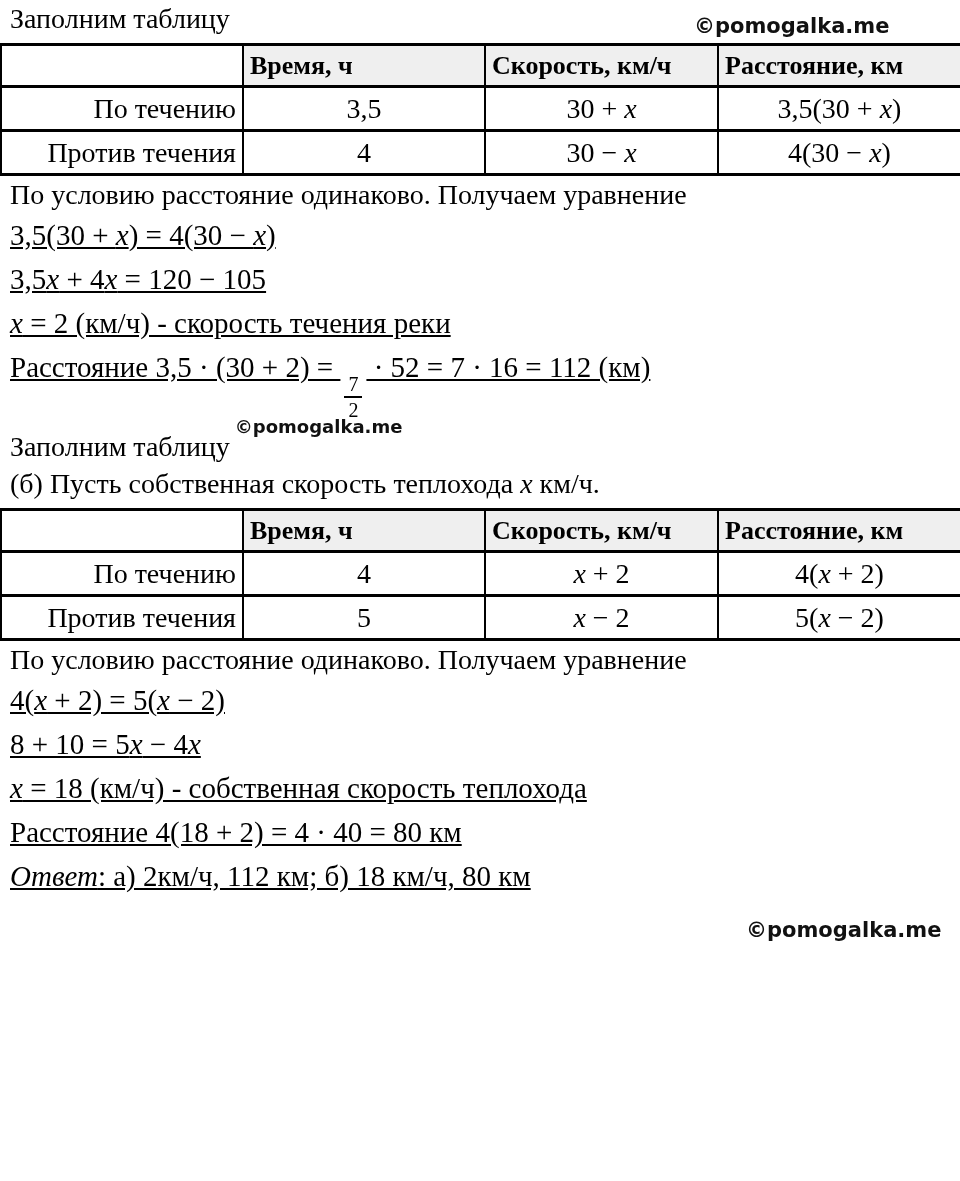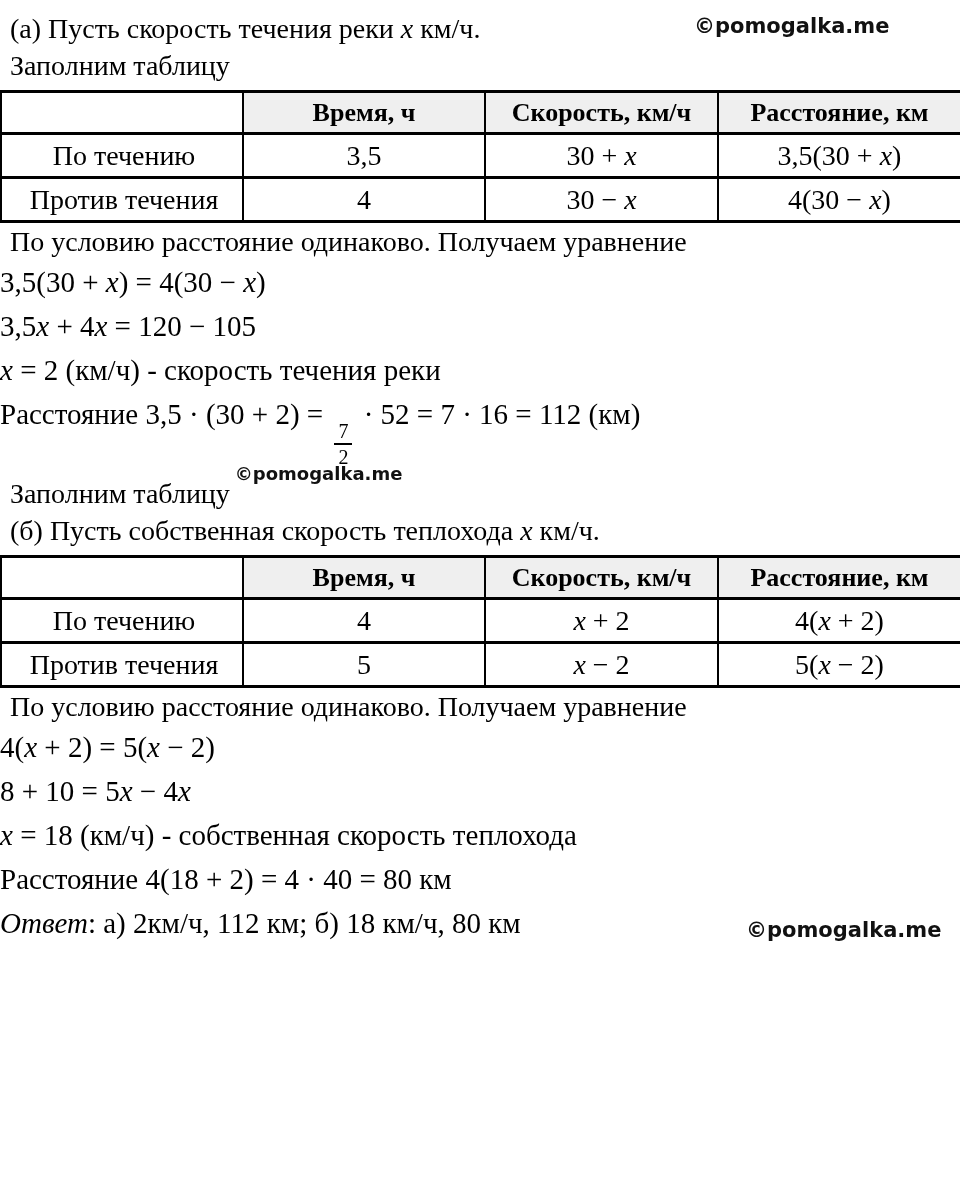--- a/index.html
+++ b/index.html
@@ -35,22 +35,24 @@
     white-space: nowrap;
   }
   p.text {
     margin: 0;
     padding-left: 10px;
     font-size: 28px;
     line-height: 37px;
   }
   p.eq {
     margin: 0;
+    padding-left: 10px;
     font-size: 29px;
     line-height: 44px;
+    text-decoration: underline;
   }
   i { font-style: italic; }
   table.tbl {
     width: 960px;
     border-collapse: collapse;
     table-layout: fixed;
     margin: 0;
   }
   .tbl th, .tbl td {
     border-left: 2px solid #000;
@@ -58,26 +60,26 @@
     border-top: 3px solid #000;
     border-bottom: 3px solid #000;
     padding: 0 6px;
     overflow: hidden;
     white-space: nowrap;
   }
   .tbl th {
     background: #efefef;
     font-weight: bold;
     font-size: 26px;
-    text-align: center;
+    text-align: left;
     height: 42px;
   }
   .tbl th.corner { background: #fff; }
   .tbl td { font-size: 28px; height: 44px; }
-  .tbl td.lbl { text-align: center; padding-left: 10px; }
+  .tbl td.lbl { text-align: right; padding-left: 10px; }
   .tbl td.val { text-align: center; }
   .frac {
     display: inline-flex;
     flex-direction: column;
     align-items: center;
     vertical-align: -14px;
     font-size: 20px;
     line-height: 22px;
     margin: 0 4px;
   }
@@ -90,21 +92,20 @@
   .answer { margin-top: 50px; font-size: 29px; }
   .answer .ans-label { font-style: italic; }
 </style>
 </head>
 <body>
 
 <div class="page">
 
   <div class="wm wm-top">©pomogalka.me</div>
 
-  <p class="text mt8" style="margin-top:10px;">(а) Пусть скорость течения реки <i>x</i> км/ч.</p>
   <p class="text mt4">Заполним таблицу</p>
 
   <table class="tbl" style="margin-top:6px;">
     <colgroup>
       <col style="width:242px">
         <col style="width:242px">
         <col style="width:233px">
         <col style="width:243px">
     </colgroup>
     <tbody>

